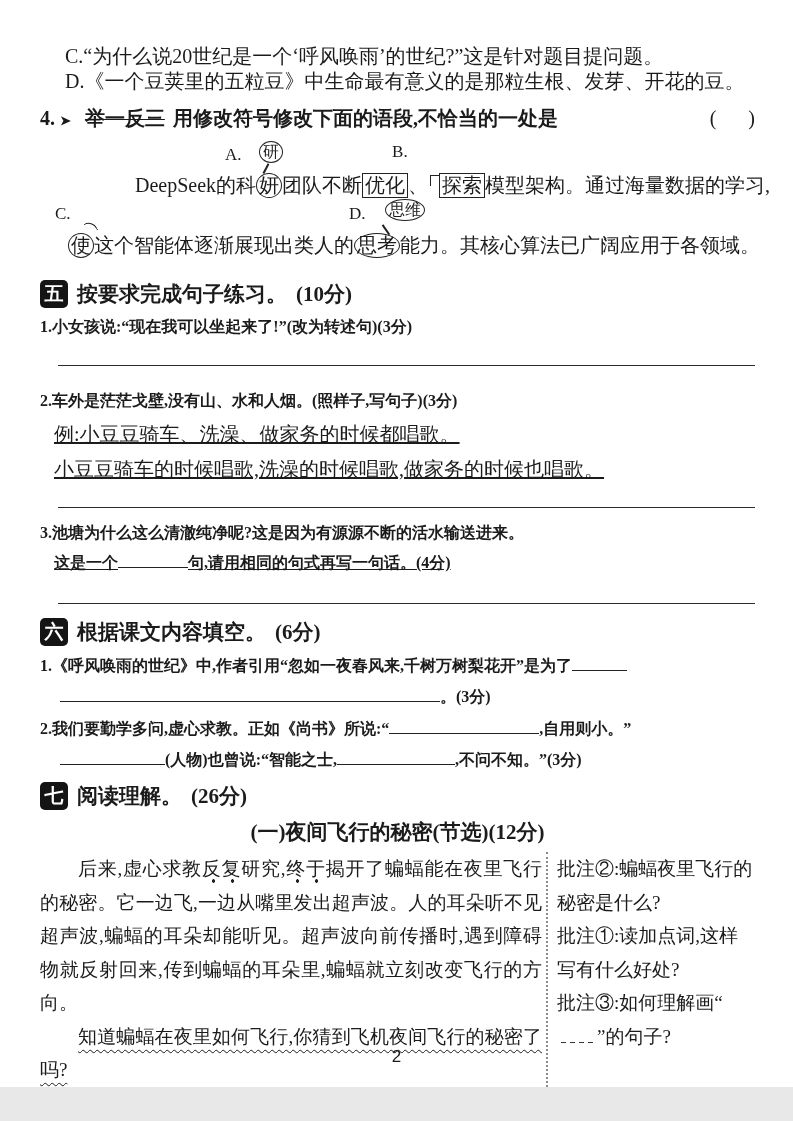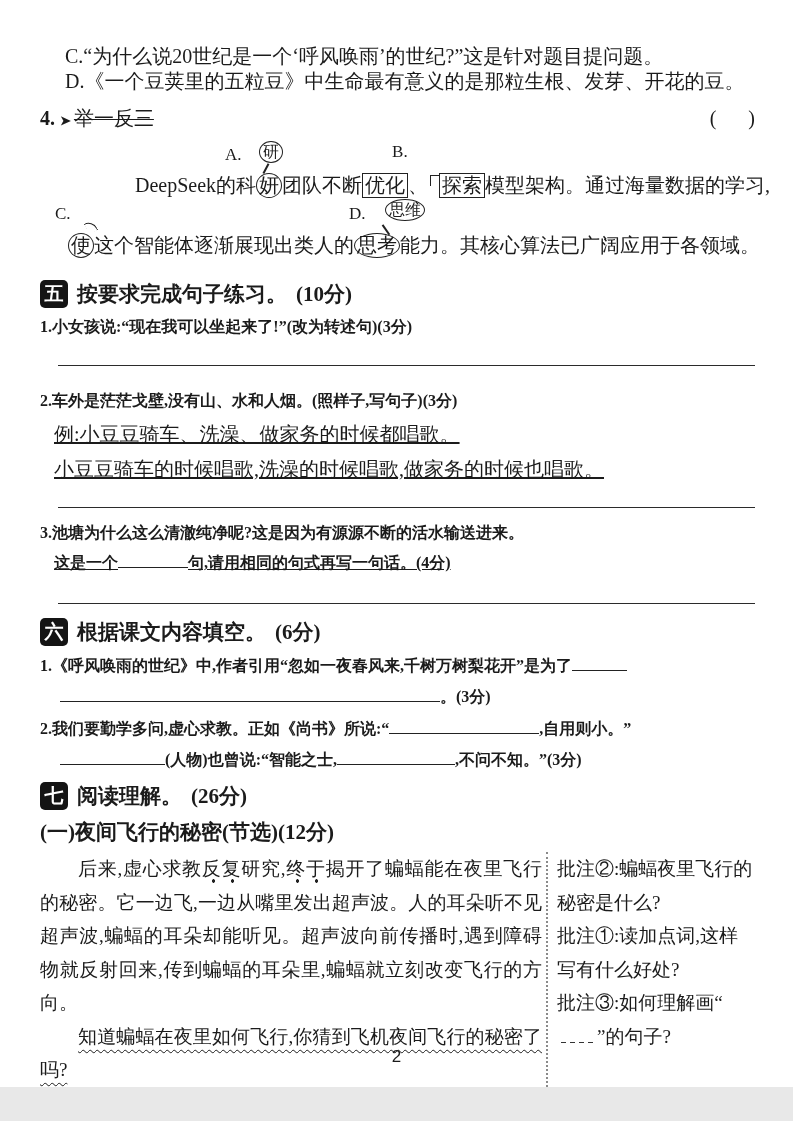--- a/index.html
+++ b/index.html
@@ -10,21 +10,21 @@
     font-family:"Liberation Serif","DejaVu Serif",serif;
   }
   .content { padding:44px 38px 0 40px; }
 
   .opt { margin-left:25px; font-size:20px; line-height:1.25; }
   .opt + .opt { }
 
   .q4-row { display:flex; align-items:baseline; font-size:20px; margin-top:11px; font-weight:600; }
   .q4-num { font-weight:700; }
   .badge-arrow { font-size:13px; margin:0 3px 0 5px; }
-  .badge { font-weight:400; text-decoration:line-through; text-decoration-thickness:1px; margin-right:8px; }
+  .badge { font-weight:700; text-decoration:line-through; text-decoration-thickness:1px; margin-right:8px;margin-left:11px; }
   .q4-brackets { margin-left:auto; font-weight:400; }
   .bracket-gap { display:inline-block; width:32px; }
 
   .corr1 { margin-left:95px; margin-top:40px; font-size:20px; line-height:1.3; white-space:nowrap; }
   .corr2 { margin-left:28px; margin-top:34px; font-size:20px; line-height:1.3; white-space:nowrap; }
 
   .char-circle { position:relative; display:inline-block; border:1.5px solid #222; border-radius:50%; padding:0 2px; line-height:1.15; }
   .box-word { display:inline-block; border:1.5px solid #222; padding:0 2px; line-height:1.15; }
   .rel { position:relative; display:inline-block; }
   .sup-label { position:absolute; font-size:17px; font-weight:400; white-space:nowrap; }
@@ -50,21 +50,21 @@
   .ml25 { margin-left:14px;text-decoration:underline; }
   .ml20 { margin-left:20px; }
   .mt9 { margin-top:9px; } .mt10 { margin-top:10px; } .mt15 { margin-top:15px; } .mt25 { margin-top:25px; }
 
   .ans-line { margin-left:18px; border-bottom:1.8px solid #2b2b2b; height:0; }
   .ans1 { margin-top:27px; } .ans2 { margin-top:25px; } .ans3 { margin-top:29px; }
 
   .blank { display:inline-block; border-bottom:1.5px solid #222; height:1em; vertical-align:baseline; }
   .w70 { width:70px; } .w55 { width:55px; } .w380 { width:380px; } .w150 { width:150px; } .w105 { width:105px; } .w118 { width:118px; }
 
-  .ptitle { text-align:left; font-size:21px; font-weight:700; margin-top:8px; }
+  .ptitle { text-align:center; font-size:21px; font-weight:700; margin-top:8px; }
 
   .reading { display:flex; margin-top:6px; align-items:stretch; }
   .reading-left { width:502px; font-size:19px; line-height:33.5px; text-align:justify; }
   .reading-left p { text-indent:2em; }
   .divider { border-left:2px dotted #8a8a8a; margin-left:4px; }
   .reading-right { flex:1; padding-left:9px; font-size:19px; line-height:33.5px; }
   .reading-right p { margin:0; }
 
   .em-dots { background-image:radial-gradient(circle, #222 1.6px, transparent 1.9px); background-size:19px 6px; background-repeat:repeat-x; background-position:2px 100%; padding-bottom:5px; }
   .wavy { text-decoration:underline; text-decoration-style:wavy; text-decoration-thickness:1.3px; text-underline-offset:6px; }
@@ -80,20 +80,21 @@
 <div class="page">
   <div class="content">
 
     <div class="opt">C.“为什么说20世纪是一个‘呼风唤雨’的世纪?”这是针对题目提问题。</div>
     <div class="opt">D.《一个豆荚里的五粒豆》中生命最有意义的是那粒生根、发芽、开花的豆。</div>
 
     <div class="q4-row">
       <span class="q4-num">4.</span>
       <span class="badge-arrow">➤</span>
       <span class="badge">举一反三</span>
+      <span>用修改符号修改下面的语段,不恰当的一处是</span>
       <span class="q4-brackets"><span>(</span><span class="bracket-gap"></span><span>)</span></span>
     </div>
 
     <div class="corr1">
       <span>DeepSeek的科</span><span class="char-circle"><span>妍</span><span class="sup-label sup-a">A.</span><span class="sup-new new-a">研</span><span class="conn conn-a"></span></span><span>团队不断</span><span class="box-word">优化</span><span class="rel"><span>、</span><span class="sup-label sup-b">B.</span></span><span class="swap-mark"></span><span class="box-word">探索</span><span>模型架构。通过海量数据的学习,</span>
     </div>
 
     <div class="corr2">
       <span class="char-circle"><span>使</span><span class="sup-label sup-c">C.</span><span class="pigtail"></span></span><span>这个智能体逐渐展现出类人的</span><span class="char-circle"><span>思考</span><span class="sup-label sup-d">D.</span><span class="sup-new new-d">思维</span><span class="conn conn-d"></span></span><span>能力。其核心算法已广阔应用于各领域。</span>
     </div>

